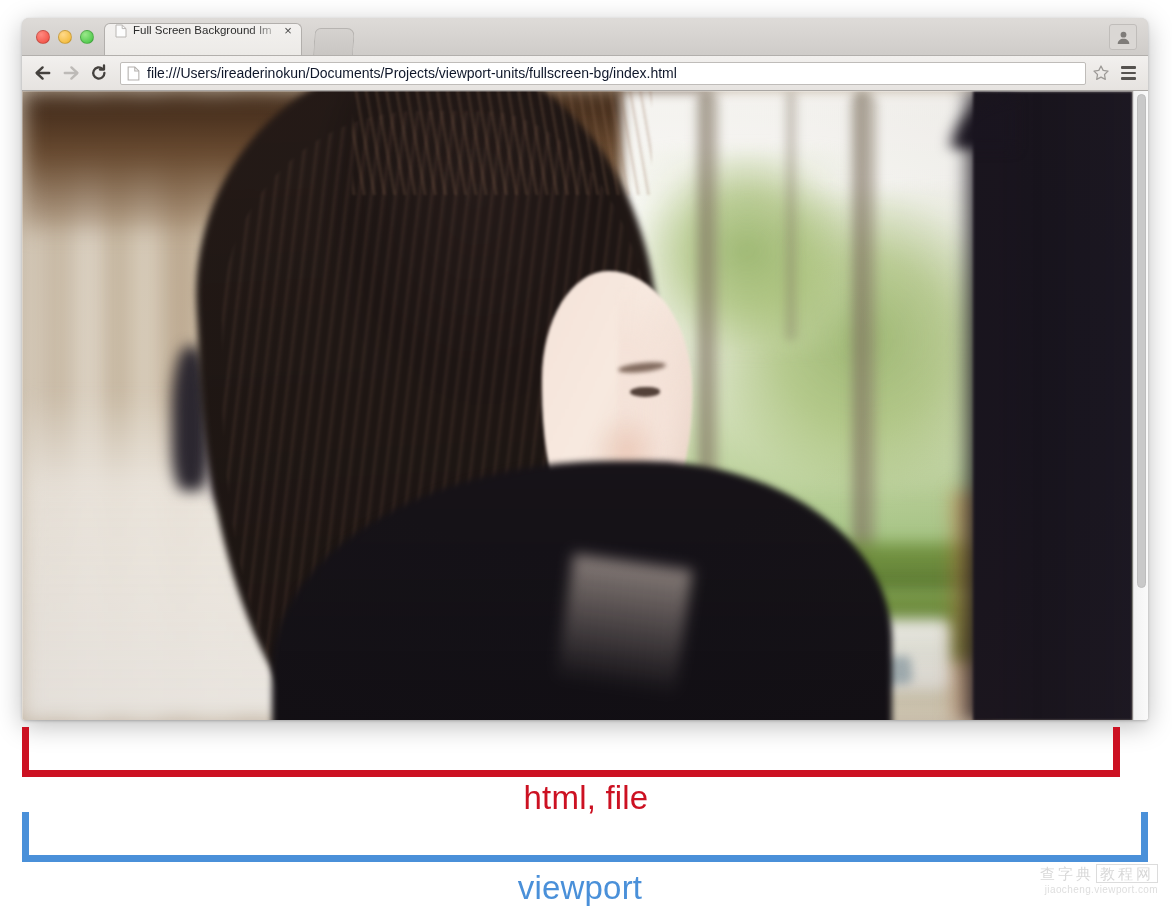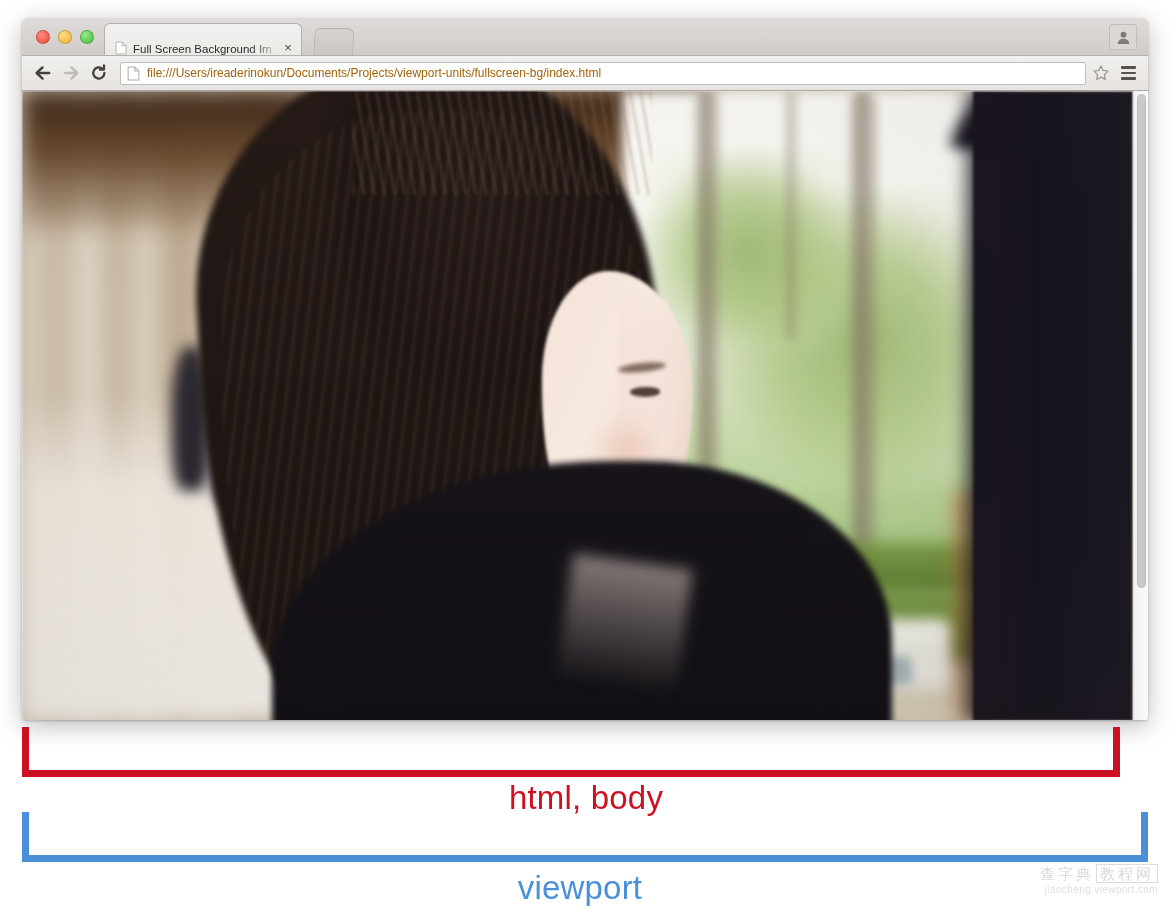--- a/index.html
+++ b/index.html
@@ -65,21 +65,21 @@
     left: 82px;
     top: 5px;
     width: 198px;
     height: 32px;
     background: linear-gradient(to bottom, #f3f1ef 0%, #eceae7 100%);
     border: 1px solid #b2afac;
     border-bottom: none;
     border-radius: 6px 6px 0 0;
     box-sizing: border-box;
     display: flex;
-    align-items: flex-end;
+    align-items: flex-start;
     padding: 0 6px 0 10px;
   }
   .tab::before, .tab::after {
     content: "";
     position: absolute;
     bottom: -1px;
     width: 10px;
     height: 10px;
   }
   .tab-favicon {
@@ -160,22 +160,22 @@
     border: 1px solid #bfbcb9;
     border-radius: 2px;
     display: flex;
     align-items: center;
     padding: 0 4px;
     box-sizing: border-box;
     position: relative;
   }
   .omnibox-favicon { flex: 0 0 auto; width: 14px; height: 15px; margin: 0 6px 0 2px; }
   .omnibox-url {
-    font-size: 12px;
-    color: #a16207;
+    font-size: 14px;
+    color: #0f172a;
     white-space: nowrap;
     overflow: hidden;
     flex: 1 1 auto;
   }
   .star-btn { flex: 0 0 auto; width: 18px; height: 18px; margin-right: 2px; }
   .menu-btn {
     flex: 0 0 auto;
     width: 24px; height: 26px;
     display: flex; flex-direction: column;
     justify-content: center; align-items: center;
@@ -668,21 +668,21 @@
         <div class="ph-edge"></div>
       </div>
 
       <div class="scrollbar-track">
         <div class="scrollbar-thumb"></div>
       </div>
     </div>
   </div>
 
   <div class="bracket bracket-html"></div>
-  <div class="annot-label label-html">html, body</div>
+  <div class="annot-label label-html">html, file</div>
 
   <div class="bracket bracket-viewport"></div>
   <div class="annot-label label-viewport">viewport</div>
 
   <div class="watermark">
     <div class="wm-top">
       <span>查字典</span><span class="boxed">教程网</span>
     </div>
     <div class="wm-bottom">jiaocheng.viewport.com</div>
   </div>

